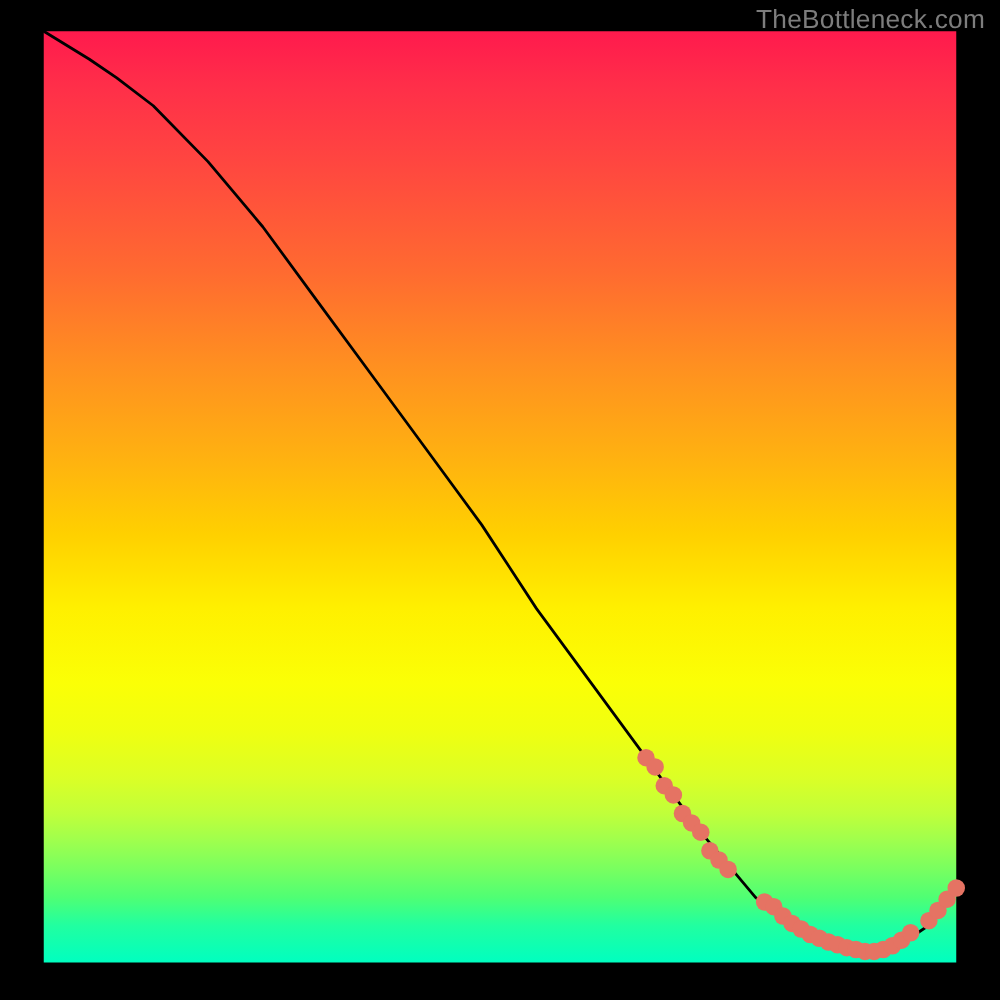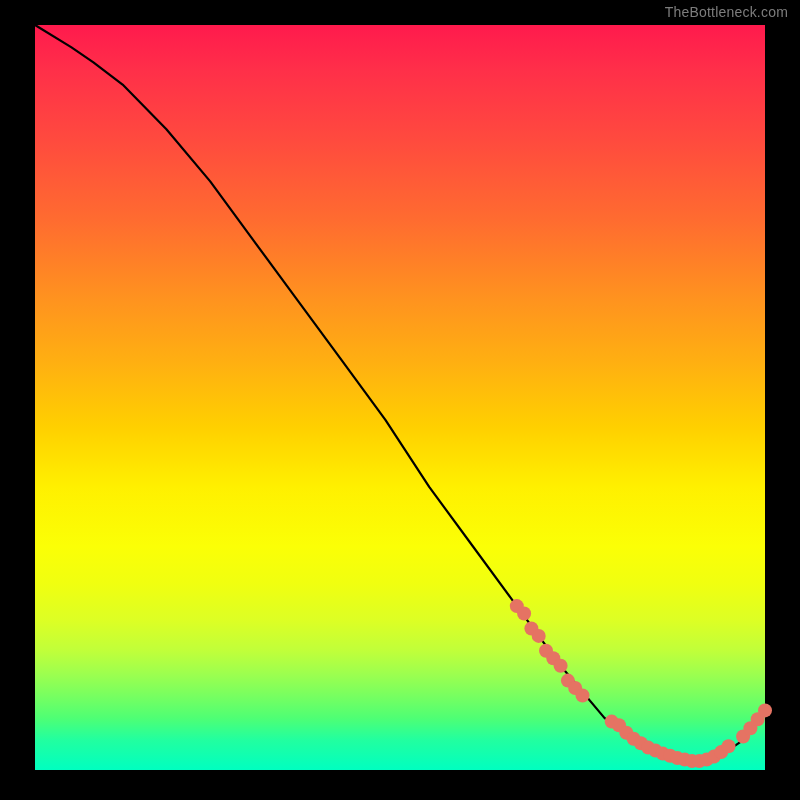--- a/index.html
+++ b/index.html
@@ -51,21 +51,21 @@
     top: 25px;
     width: 730px;
     height: 745px;
     overflow: visible;
   }
   .watermark {
     position: absolute;
     top: 4px;
     right: 12px;
     color: #7d7d7d;
-    font-size: 14px;
+    font-size: 21px;
     letter-spacing: 0.2px;
   }
 </style>
 </head>
 <body>
 <div class="stage">
 
   <div class="plot"></div>
 
   <svg class="overlay" viewBox="0 0 730 745">

